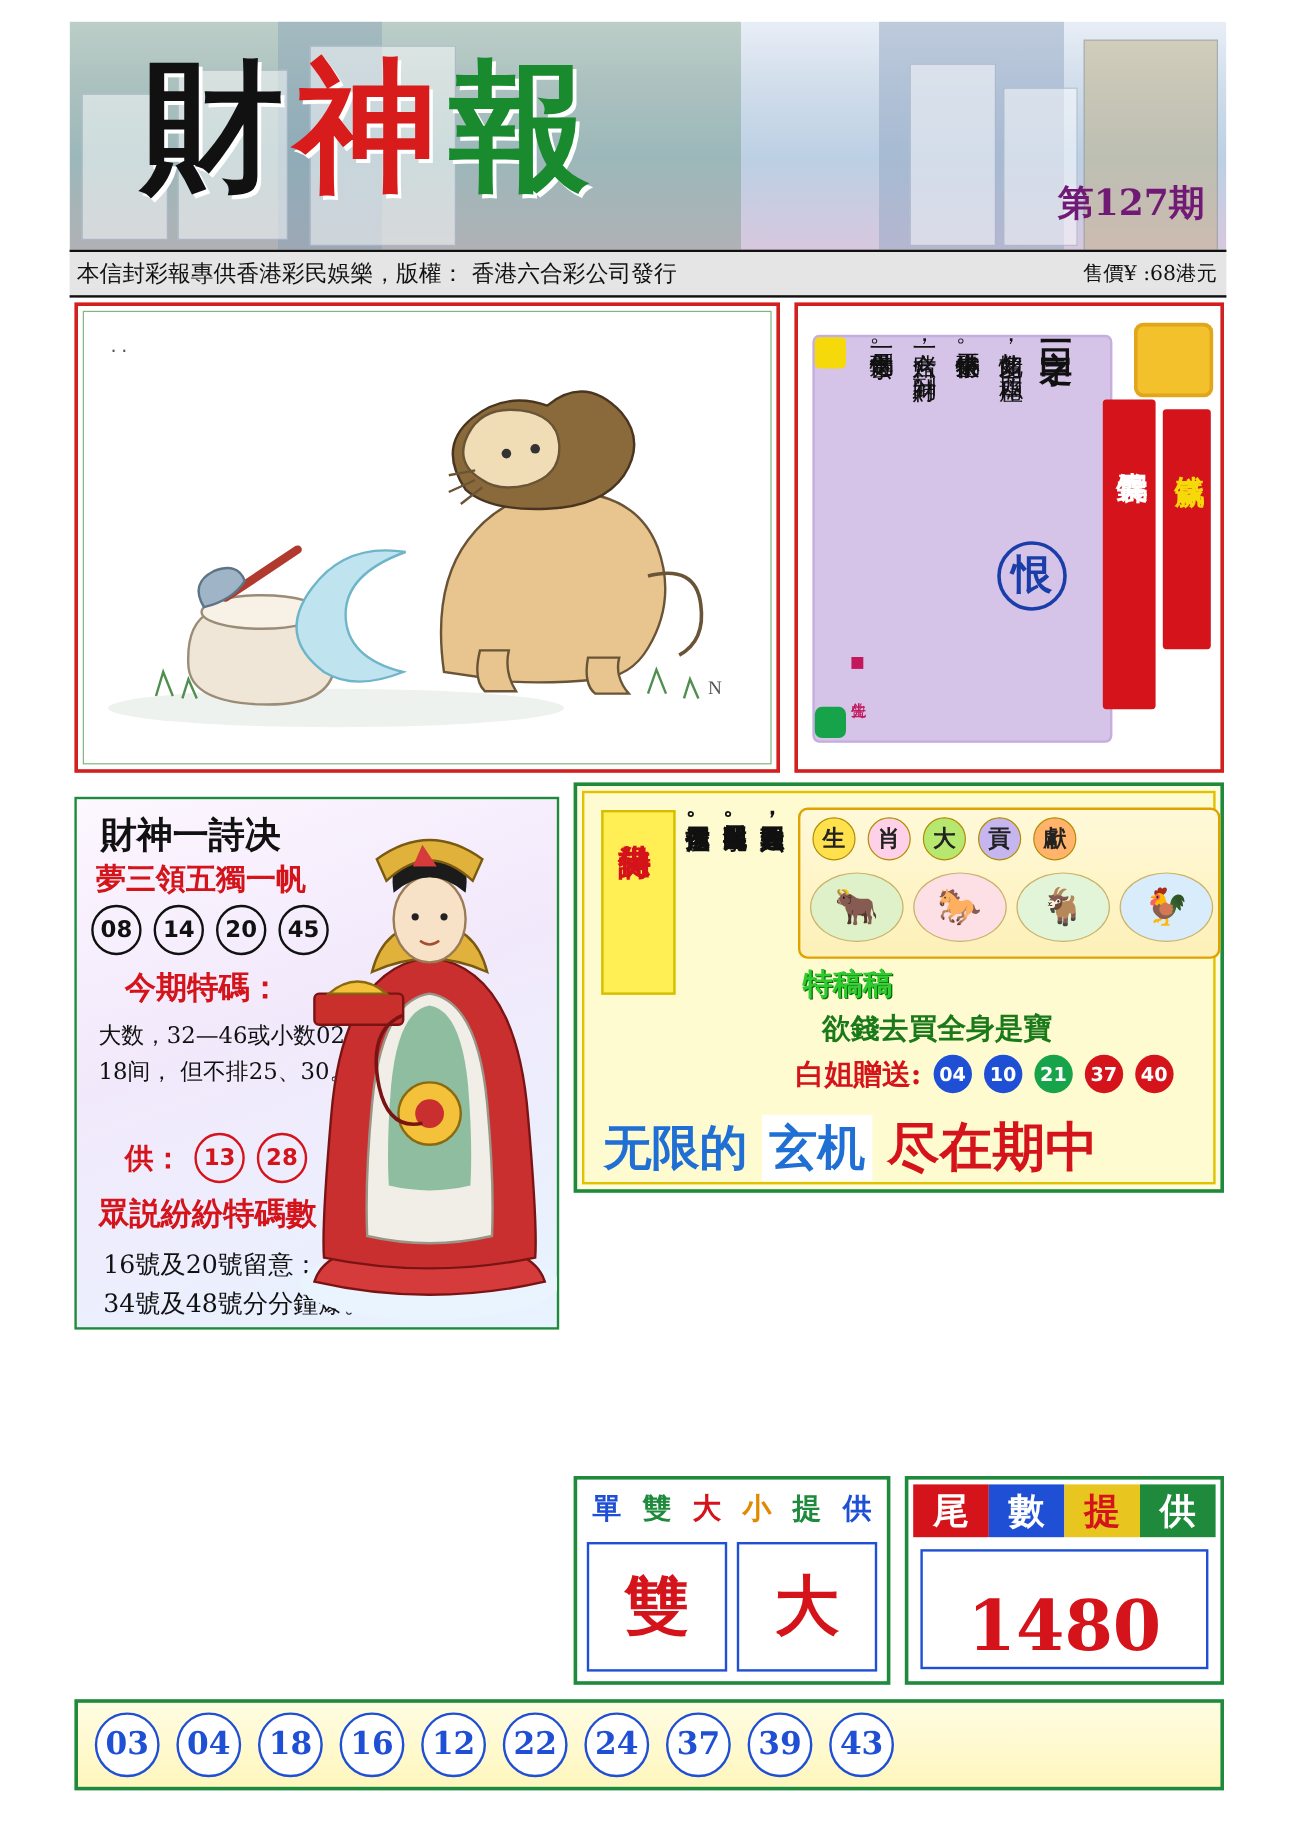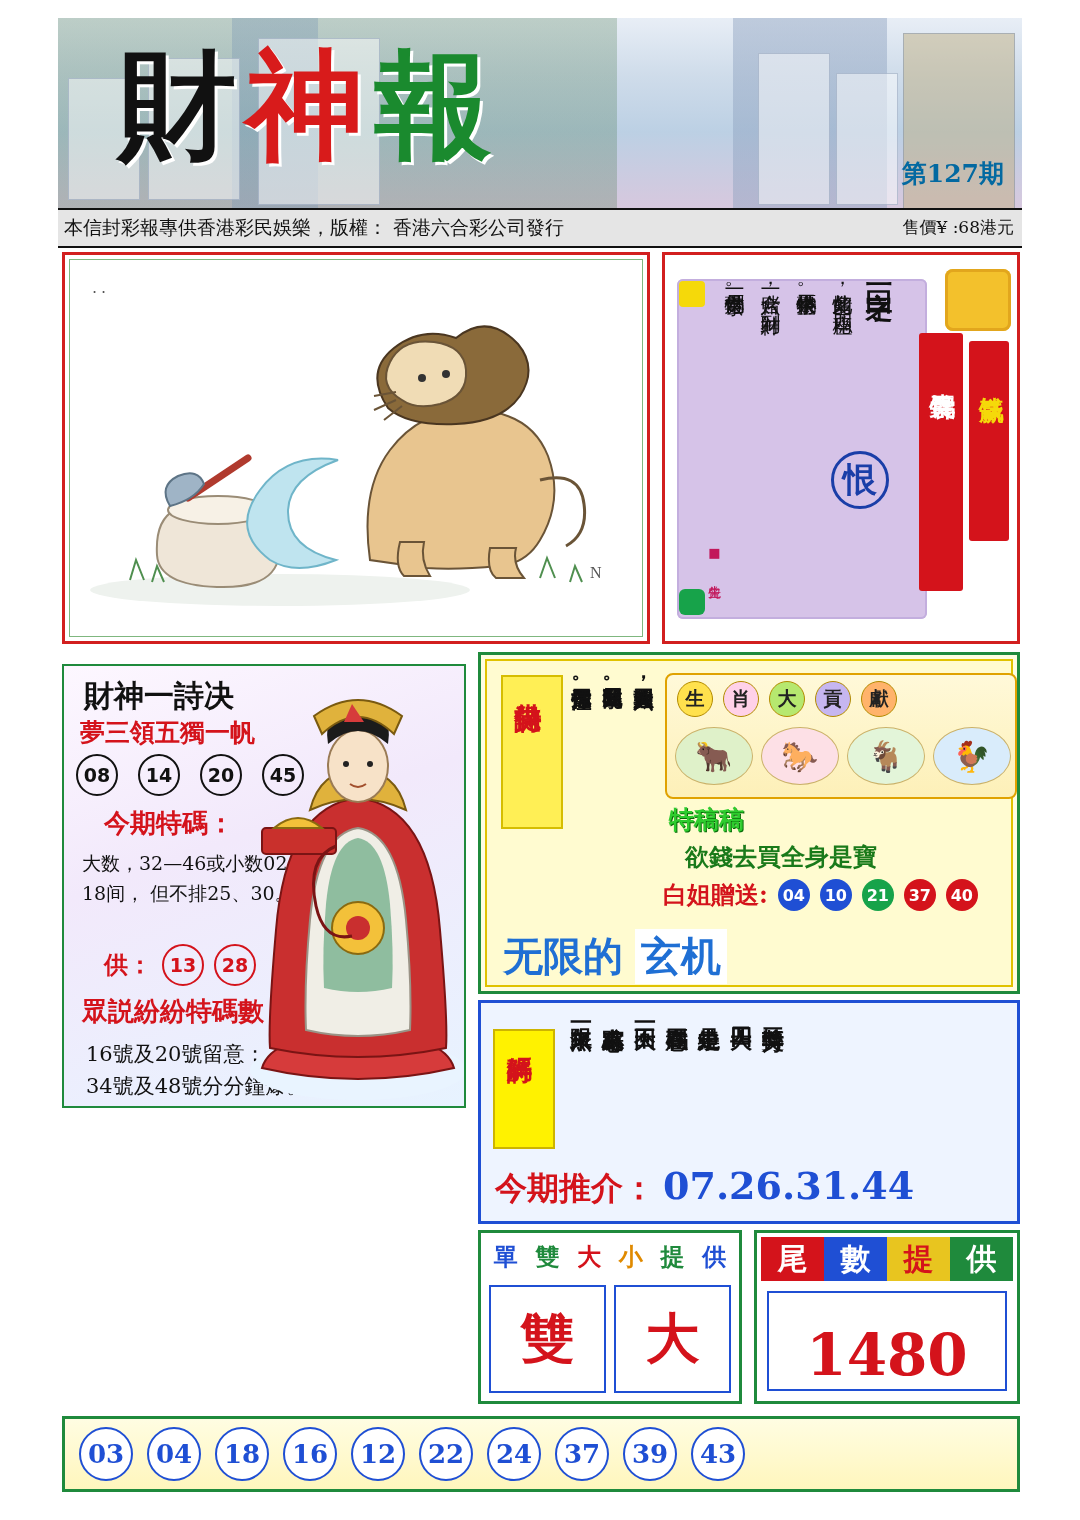--- a/index.html
+++ b/index.html
@@ -25,21 +25,21 @@
        linear-gradient(90deg,rgba(255,255,255,0) 0 70%,rgba(140,160,190,.45) 70% 86%,rgba(255,255,255,0) 86%);
   }
   .mast-blocks{position:absolute;inset:0;}
   .blk{position:absolute;background:rgba(255,255,255,.5);border:1px solid rgba(120,140,170,.45);}
   .title-cn{position:absolute;left:60px;top:28px;font-family:"DejaVu Serif","Liberation Serif",serif;
      font-weight:bold;font-size:118px;letter-spacing:10px;line-height:1;}
   .t1{color:#111;text-shadow:3px 3px 0 #ffffff;}
   .t2{color:#d81b1b;text-shadow:3px 3px 0 #ffffff;}
   .t3{color:#1a8a2e;text-shadow:3px 3px 0 #ffffff;}
   .issue{position:absolute;right:18px;bottom:18px;font-family:"DejaVu Serif","Liberation Serif",serif;
-     font-size:25px;font-weight:bold;color:#0369a1;}
+     font-size:30px;font-weight:bold;color:#701a75;}
 
   .subbar{position:absolute;left:58px;top:208px;width:964px;height:36px;
      border-top:2px solid #111;border-bottom:2px solid #111;background:#e5e5e5;}
   .subbar .left{position:absolute;left:6px;top:5px;font-size:19px;color:#111;
      font-family:"DejaVu Serif","Liberation Serif",serif;white-space:nowrap;}
   .subbar .right{position:absolute;right:8px;top:6px;font-size:17px;color:#111;
      font-family:"DejaVu Serif","Liberation Serif",serif;}
 
   
   .panel{position:absolute;box-sizing:border-box;}
@@ -71,21 +71,21 @@
   .ingot{position:absolute;right:6px;top:14px;width:66px;height:62px;background:#f3c12c;border-radius:8px;
      box-shadow:inset 0 0 0 3px #e2a61d;}
 
   
   .poem{left:62px;top:664px;width:404px;height:444px;border:2px solid #1f8a3c;
      background:linear-gradient(160deg,#fdf7ff 0%,#f2e9fb 40%,#e7f3ff 100%);overflow:hidden;}
   .poem-title{position:absolute;left:20px;top:10px;font-size:30px;font-weight:bold;color:#111;
      font-family:"DejaVu Serif","Liberation Serif",serif;}
   .poem-sub{position:absolute;left:16px;top:50px;font-size:25px;font-weight:bold;color:#d4131b;
      font-family:"DejaVu Serif","Liberation Serif",serif;}
-  .ballrow{position:absolute;left:12px;top:88px;display:flex;gap:20px;}
+  .ballrow{position:absolute;left:12px;top:88px;display:flex;gap:10px;}
   .ball-o{width:38px;height:38px;border-radius:50%;border:2px solid #111;color:#111;font-size:19px;
      display:flex;align-items:center;justify-content:center;font-weight:bold;background:transparent;}
   .poem-h2{position:absolute;left:40px;top:140px;font-size:26px;font-weight:bold;color:#d4131b;
      font-family:"DejaVu Serif","Liberation Serif",serif;}
   .poem-p{position:absolute;left:18px;top:182px;width:230px;font-size:19px;color:#111;line-height:1.6;
      font-family:"DejaVu Serif","Liberation Serif",serif;}
   .gong{position:absolute;left:40px;top:278px;display:flex;align-items:center;gap:10px;}
   .gong .lbl{font-size:24px;font-weight:bold;color:#d4131b;font-family:"DejaVu Serif","Liberation Serif",serif;}
   .ball-r{width:38px;height:38px;border-radius:50%;border:2px solid #d4131b;color:#d4131b;font-size:19px;
      display:flex;align-items:center;justify-content:center;font-weight:bold;}
@@ -328,42 +328,25 @@
         <span class="lbl">白姐贈送:</span>
         <span class="bc" style="background:#1f4fd4">04</span>
         <span class="bc" style="background:#1f4fd4">10</span>
         <span class="bc" style="background:#17a34a">21</span>
         <span class="bc" style="background:#d4131b">37</span>
         <span class="bc" style="background:#d4131b">40</span>
       </div>
       <div class="wx">
         <span class="a">无限的</span>
         <span class="b">玄机</span>
-      </div>
-    </div>
-  </div>
-
-  <div class="panel bbox">
-    <div class="jmtag">
-      <span class="vtext">解碼詩</span>
-    </div>
-    <div class="bcols">
-      <div class="bcol vtext">來無一跟</div>
-      <div class="bcol vtext">來處心踪</div>
-      <div class="bcol vtext">回不一大</div>
-      <div class="bcol vtext">回在意碼</div>
-      <div class="bcol vtext">繞是中走</div>
-      <div class="bcol vtext">四二大四</div>
-      <div class="bcol vtext">轉三獎方</div>
-    </div>
-    <div class="tuijian">
-      <span class="lbl">今期推介：</span>
-      <span class="num">07.26.31.44</span>
-    </div>
-  </div>
+        <span class="c">尽在期中</span>
+      </div>
+    </div>
+  </div>
+
 
   <div class="panel dsbox">
     <div class="ds-head">
       <span style="color:#1f4fd4">單</span>
       <span style="color:#1f8a3c">雙</span>
       <span style="color:#d4131b">大</span>
       <span style="color:#e08a00">小</span>
       <span style="color:#1f8a3c">提</span>
       <span style="color:#1f4fd4">供</span>
     </div>

